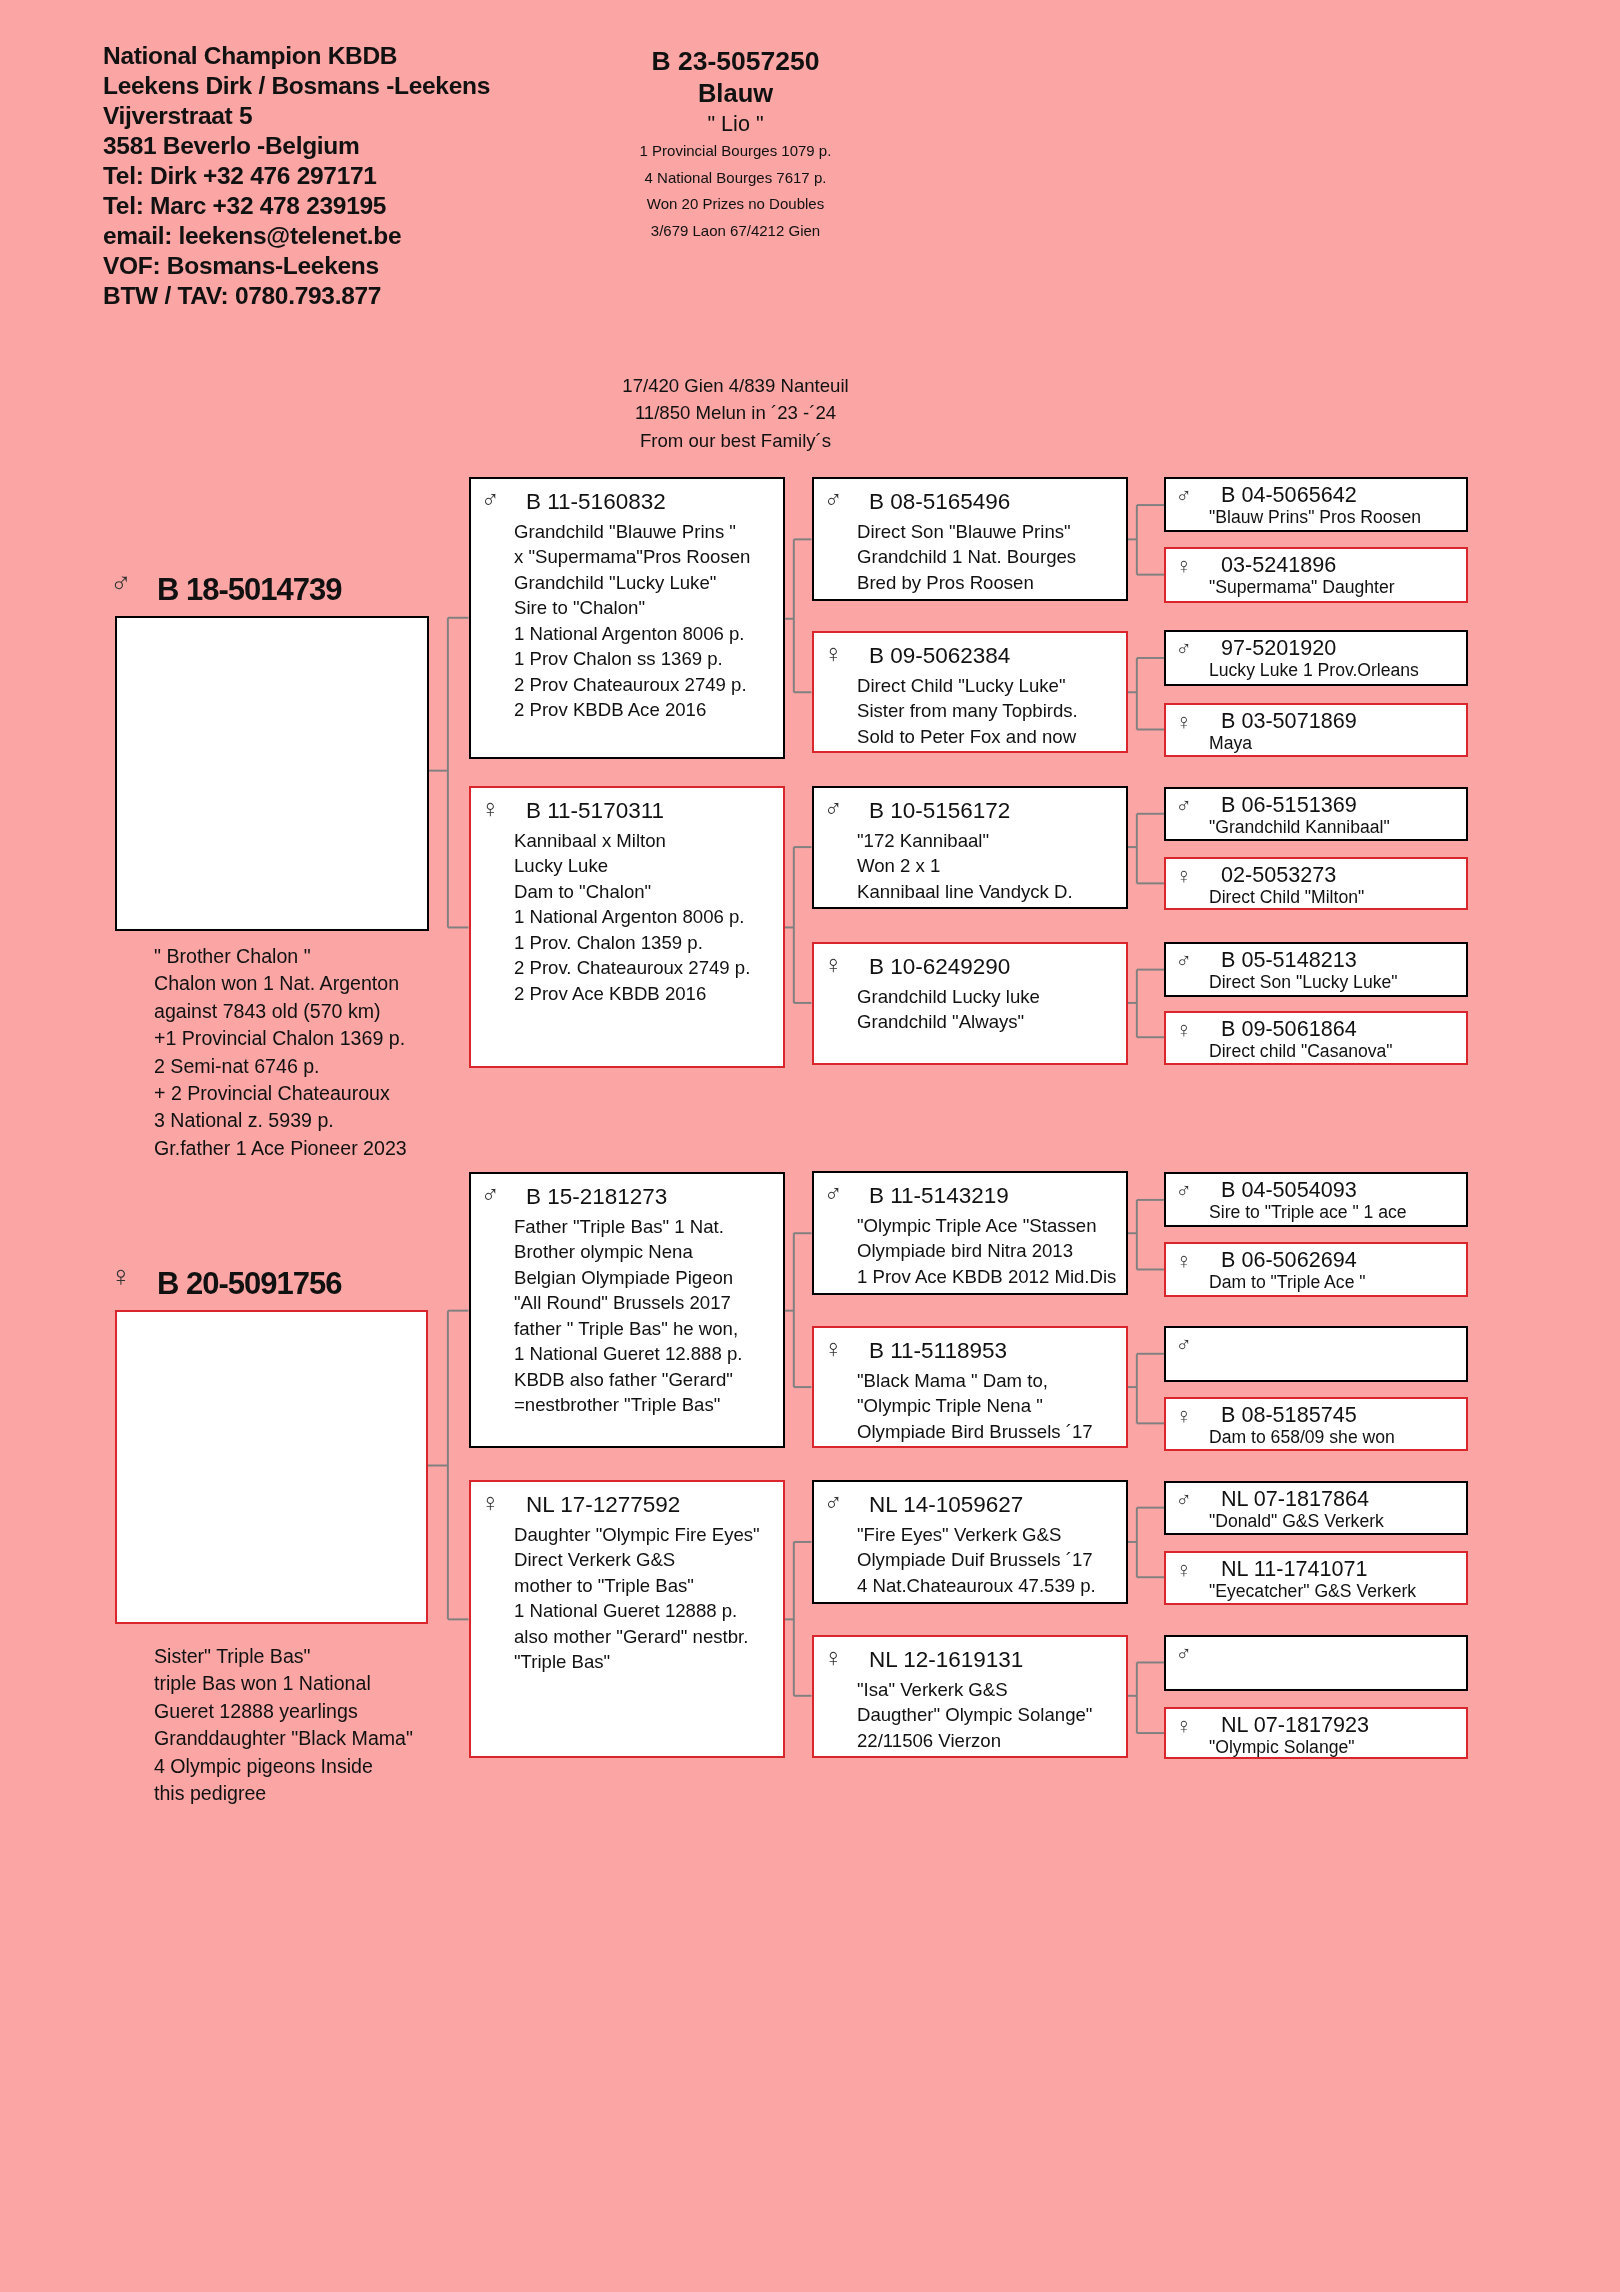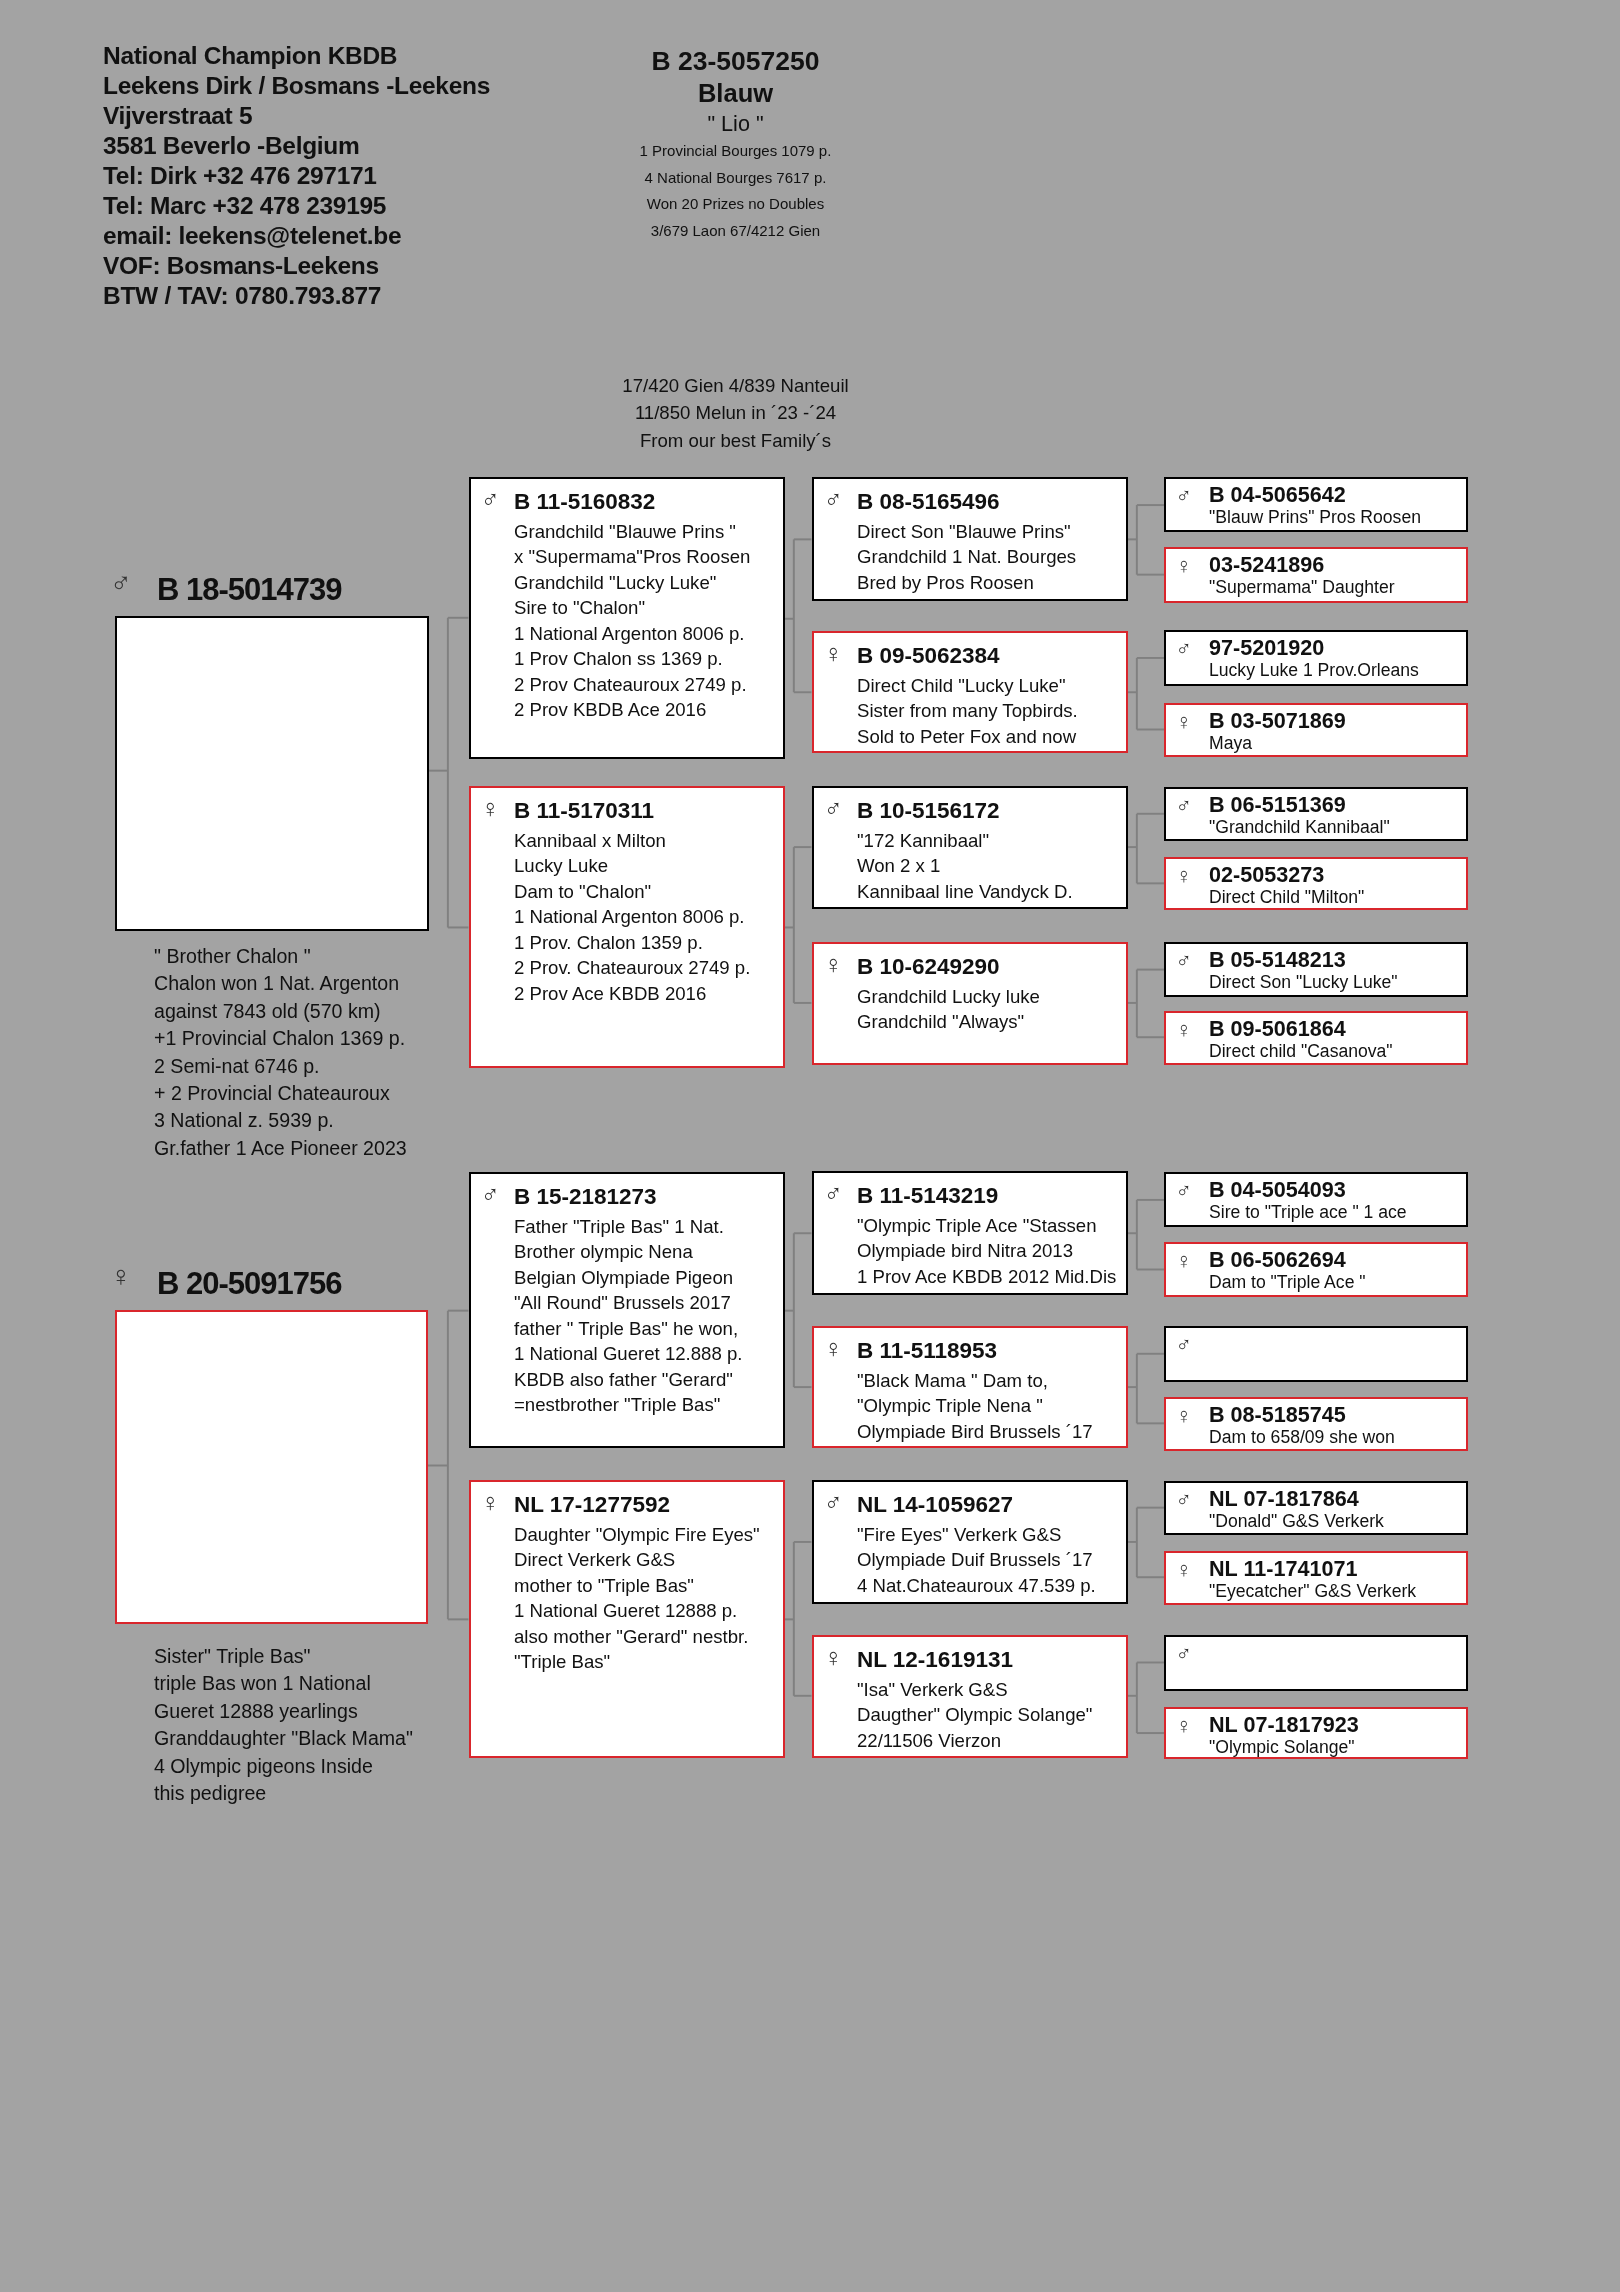--- a/index.html
+++ b/index.html
@@ -1,19 +1,19 @@
 <!DOCTYPE html>
 <html><head>
 <meta charset="utf-8">
 <style>
   html,body{margin:0;padding:0;background:#e8e8e8;}
   .page{
     position:relative;
     width:1620px;height:2293px;
-    background:#a3a3a3;
+    background:#fca5a5;
     font-family:"Liberation Sans", sans-serif;
     color:#111;
     overflow:hidden;
   }
   .abs{position:absolute;}
   .breeder{
     left:103px;top:41px;
     font-size:24.5px;font-weight:bold;line-height:30px;
     white-space:pre-line;letter-spacing:-0.3px;
   }
@@ -27,21 +27,21 @@
     font-size:18.6px;line-height:27.4px;white-space:pre-line;}
   .g1label{font-size:31px;font-weight:bold;letter-spacing:-1px;}
   .g1sym{font-size:29px;color:#333;}
   .g1box{position:absolute;background:#fff;border:2.9px solid #000;}
   .g1box.f{border-color:#d9262c;}
   .note{font-size:19.6px;line-height:27.4px;white-space:pre-line;}
   .pbox{position:absolute;background:#fff;border:2.9px solid #000;box-sizing:border-box;}
   .pbox.f{border-color:#d9262c;}
   .pbox .sym{position:absolute;left:9.8px;top:5.9px;font-size:25.5px;color:#333;}
   .pbox .inner{padding:8.8px 5.9px 5.9px 43px;}
-  .pbox .ring{font-size:22.5px;font-weight:bold;line-height:28px;margin-bottom:2.9px;}
+  .pbox .ring{font-size:22.5px;font-weight:normal;line-height:28px;margin-bottom:2.9px;margin-left:12px;}
   .pbox .plines{font-size:18.6px;line-height:25.5px;white-space:pre-line;}
   .pbox.small .inner{padding:2.9px 3.9px 2px 43px;}
   .pbox.small .ring{font-size:21.6px;line-height:25.5px;margin-bottom:0;}
   .pbox.small .plines{font-size:17.6px;line-height:20.6px;}
   svg.connectors{position:absolute;left:0;top:0;pointer-events:none;}
 </style>
 </head>
 <body>
 
 <div class="page">

